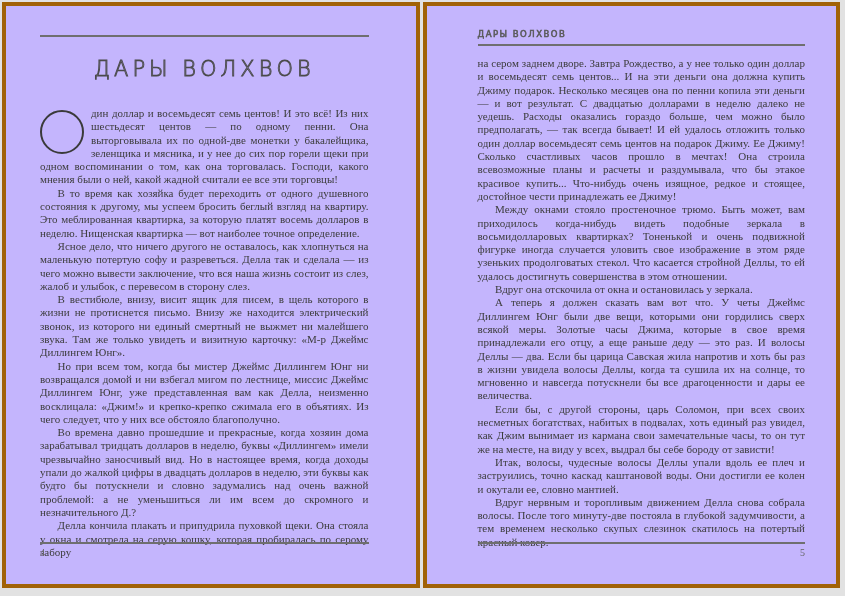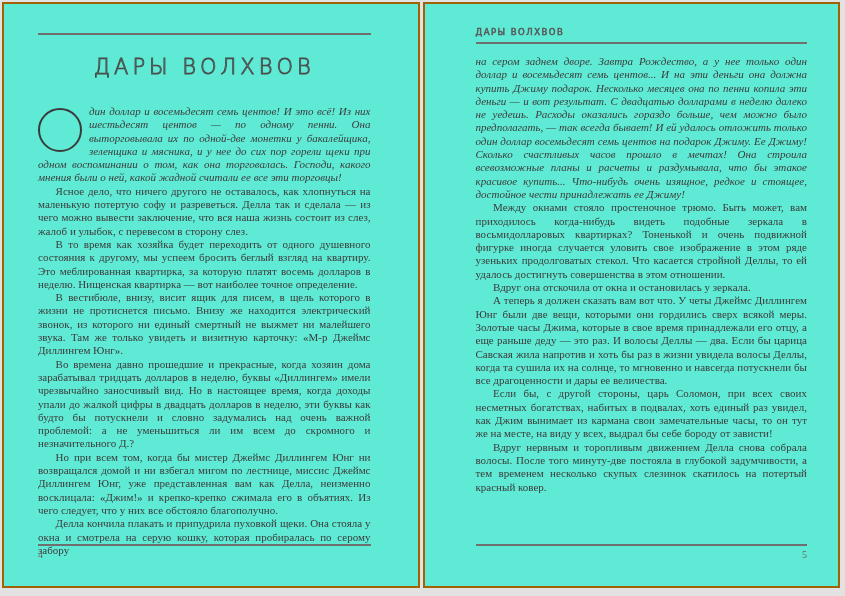--- a/index.html
+++ b/index.html
@@ -11,22 +11,22 @@
   }
   .spread {
     position: absolute;
     left: 2px; top: 2px;
     width: 838px; height: 586px;
     display: flex;
     gap: 3px;
   }
   .page {
     flex: 1 1 0;
-    background: #5eead4;
-    border: 2px solid #a16207;
+    background: #c4b5fd;
+    border: 4px solid #a16207;
     box-sizing: border-box;
     position: relative;
     overflow: hidden;
   }
   
   .top-rule {
     margin: 29px 47px 0 34px;
     border-top: 2px solid #6f6f6f;
     height: 0;
   }
@@ -45,21 +45,21 @@
     .running-header .rh-text { color: transparent; -webkit-text-stroke: 0.55px #5a5a5a; }
   }
   .body-text {
     margin: 12px 47px 0 34px;
     font-size: 11px;
     line-height: 13.3px;
     color: #3c3c3c;
     text-align: justify;
   }
   .body-text p { margin: 0; text-indent: 1.6em; }
-  .body-text p.no-indent { text-indent: 0; font-style: italic; }
+  .body-text p.no-indent { text-indent: 0; }
   .dropcap {
     float: left;
     width: 40px; height: 40px;
     border: 2px solid #3a3a3a;
     border-radius: 50%;
     margin: 3px 7px 1px 0;
     font-size: 0;           
   }
   
   .running-header {
@@ -90,42 +90,43 @@
 </head>
 <body>
 
 <div class="spread">
 
   <div class="page">
     <div class="top-rule"></div>
     <div class="chapter-title">ДАРЫ ВОЛХВОВ</div>
     <div class="body-text">
       <p class="no-indent"><span class="dropcap">О</span><span>дин доллар и восемьдесят семь центов! И это всё! Из них шестьдесят центов — по одному пенни. Она выторговывала их по одной-две монетки у бакалейщика, зеленщика и мясника, и у нее до сих пор горели щеки при одном воспоминании о том, как она торговалась. Господи, какого мнения были о ней, какой жадной считали ее все эти торговцы!</span></p>
+      <p>В то время как хозяйка будет переходить от одного душевного состояния к другому, мы успеем бросить беглый взгляд на квартиру. Это меблированная квартирка, за которую платят восемь долларов в неделю. Нищенская квартирка — вот наиболее точное определение.</p>
       <p>Ясное дело, что ничего другого не оставалось, как хлопнуться на маленькую потертую софу и разреветься. Делла так и сделала — из чего можно вывести заключение, что вся наша жизнь состоит из слез, жалоб и улыбок, с перевесом в сторону слез.</p>
-      <p>В то время как хозяйка будет переходить от одного душевного состояния к другому, мы успеем бросить беглый взгляд на квартиру. Это меблированная квартирка, за которую платят восемь долларов в неделю. Нищенская квартирка — вот наиболее точное определение.</p>
       <p>В вестибюле, внизу, висит ящик для писем, в щель которого в жизни не протиснется письмо. Внизу же находится электрический звонок, из которого ни единый смертный не выжмет ни малейшего звука. Там же только увидеть и визитную карточку: «М-р Джеймс Диллингем Юнг».</p>
+      <p>Но при всем том, когда бы мистер Джеймс Диллингем Юнг ни возвращался домой и ни взбегал мигом по лестнице, миссис Джеймс Диллингем Юнг, уже представленная вам как Делла, неизменно восклицала: «Джим!» и крепко-крепко сжимала его в объятиях. Из чего следует, что у них все обстояло благополучно.</p>
       <p>Во времена давно прошедшие и прекрасные, когда хозяин дома зарабатывал тридцать долларов в неделю, буквы «Диллингем» имели чрезвычайно заносчивый вид. Но в настоящее время, когда доходы упали до жалкой цифры в двадцать долларов в неделю, эти буквы как будто бы потускнели и словно задумались над очень важной проблемой: а не уменьшиться ли им всем до скромного и незначительного Д.?</p>
-      <p>Но при всем том, когда бы мистер Джеймс Диллингем Юнг ни возвращался домой и ни взбегал мигом по лестнице, миссис Джеймс Диллингем Юнг, уже представленная вам как Делла, неизменно восклицала: «Джим!» и крепко-крепко сжимала его в объятиях. Из чего следует, что у них все обстояло благополучно.</p>
       <p>Делла кончила плакать и припудрила пуховкой щеки. Она стояла у окна и смотрела на серую кошку, которая пробиралась по серому забору</p>
     </div>
     <div class="footer left">
       <span>4</span>
     </div>
   </div>
 
   <div class="page">
     <div class="running-header">
       <span class="rh-text">ДАРЫ ВОЛХВОВ</span>
     </div>
     <div class="body-text right">
       <p class="no-indent">на сером заднем дворе. Завтра Рождество, а у нее только один доллар и восемьдесят семь центов... И на эти деньги она должна купить Джиму подарок. Несколько месяцев она по пенни копила эти деньги — и вот результат. С двадцатью долларами в неделю далеко не уедешь. Расходы оказались гораздо больше, чем можно было предполагать, — так всегда бывает! И ей удалось отложить только один доллар восемьдесят семь центов на подарок Джиму. Ее Джиму! Сколько счастливых часов прошло в мечтах! Она строила всевозможные планы и расчеты и раздумывала, что бы этакое красивое купить... Что-нибудь очень изящное, редкое и стоящее, достойное чести принадлежать ее Джиму!</p>
       <p>Между окнами стояло простеночное трюмо. Быть может, вам приходилось когда-нибудь видеть подобные зеркала в восьмидолларовых квартирках? Тоненькой и очень подвижной фигурке иногда случается уловить свое изображение в этом ряде узеньких продолговатых стекол. Что касается стройной Деллы, то ей удалось достигнуть совершенства в этом отношении.</p>
       <p>Вдруг она отскочила от окна и остановилась у зеркала.</p>
       <p>А теперь я должен сказать вам вот что. У четы Джеймс Диллингем Юнг были две вещи, которыми они гордились сверх всякой меры. Золотые часы Джима, которые в свое время принадлежали его отцу, а еще раньше деду — это раз. И волосы Деллы — два. Если бы царица Савская жила напротив и хоть бы раз в жизни увидела волосы Деллы, когда та сушила их на солнце, то мгновенно и навсегда потускнели бы все драгоценности и дары ее величества.</p>
       <p>Если бы, с другой стороны, царь Соломон, при всех своих несметных богатствах, набитых в подвалах, хоть единый раз увидел, как Джим вынимает из кармана свои замечательные часы, то он тут же на месте, на виду у всех, выдрал бы себе бороду от зависти!</p>
+      <p>Итак, волосы, чудесные волосы Деллы упали вдоль ее плеч и заструились, точно каскад каштановой воды. Они достигли ее колен и окутали ее, словно мантией.</p>
       <p>Вдруг нервным и торопливым движением Делла снова собрала волосы. После того минуту-две постояла в глубокой задумчивости, а тем временем несколько скупых слезинок скатилось на потертый красный ковер.</p>
     </div>
     <div class="footer right">
       <span>5</span>
     </div>
   </div>
 
 </div>
 
 </body></html>

